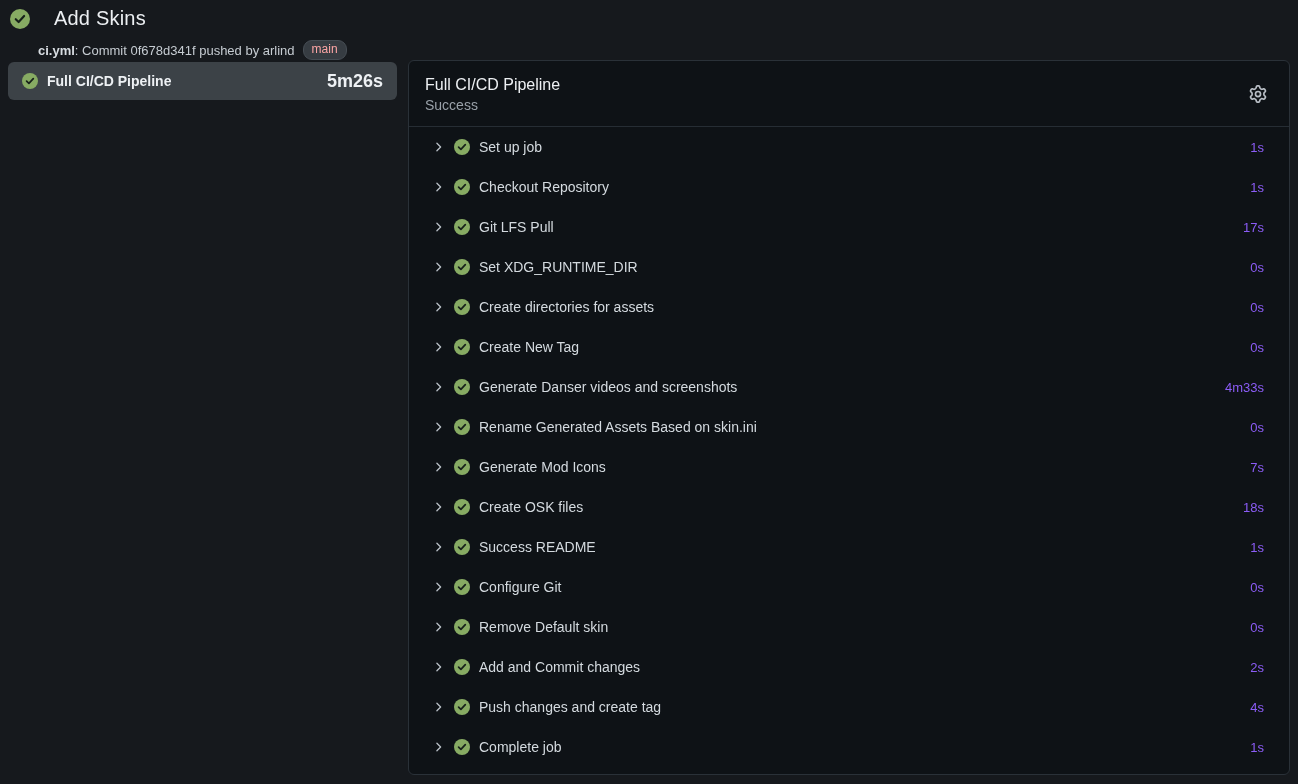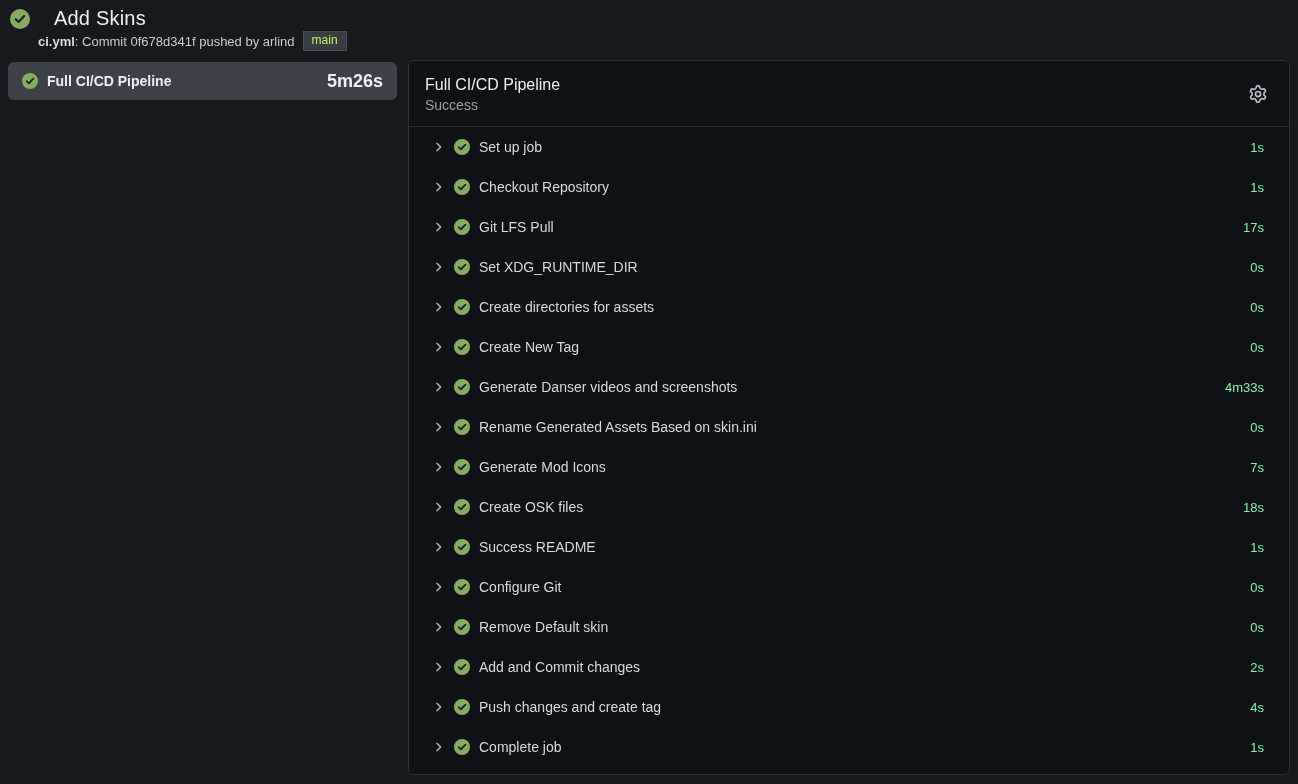--- a/index.html
+++ b/index.html
@@ -12,33 +12,33 @@
   }
 
   
   .app-header { position: absolute; left: 10px; top: 7px; }
   .title-row { display: flex; align-items: center; gap: 24px; }
   .title-row .status-icon svg { display: block; }
   .run-title {
     font-size: 20px; font-weight: 400; color: #eceff2; letter-spacing: .2px;
   }
   .run-info {
-    margin-left: 28px; margin-top: 1px;
+    margin-left: 28px; margin-top: 10px;
     font-size: 13px; color: #c6ccd2;
     display: flex; align-items: center;
   }
   .run-info span { white-space: pre; }
   .run-info .wf-file { font-weight: 700; color: #d8dde2; }
   .branch-badge {
     margin-left: 8px;
     background: #363c42;
     border: 1px solid #464d54;
-    border-radius: 0;
+    border-radius: 9px;
     padding: 1px 8px 2px 8px;
-    font-size: 12px; color: #bef264;
+    font-size: 12px; color: #fca5a5;
     line-height: 15px;
   }
 
   
   .jobs-sidebar { position: absolute; left: 8px; top: 62px; width: 389px; }
   .job-item {
     display: flex; align-items: center; gap: 9px;
     background: #3c4247;
     border-radius: 6px;
     height: 38px;
@@ -83,21 +83,21 @@
     height: 40px;
     padding: 0 25px 0 22px;
     cursor: pointer;
   }
   .chev { flex: 0 0 auto; display: flex; margin-right: 9px; }
   .check { flex: 0 0 auto; display: flex; margin-right: 9px; }
   .step-name {
     flex: 1; font-size: 14px; color: #d4dadf;
     white-space: nowrap; overflow: hidden; text-overflow: ellipsis;
   }
-  .step-duration { font-size: 13px; color: #86efac; }
+  .step-duration { font-size: 13px; color: #8b5cf6; }
 </style>
 </head>
 <body>
 
 <svg width="0" height="0" style="position:absolute" aria-hidden="true">
   <defs>
     <g id="icon-check-circle">
       <circle cx="8" cy="8" r="8" fill="#87ab63"></circle>
       <path d="M11.3 5.6 L6.9 10.4 L4.6 8.2" stroke="#17211a" stroke-width="1.7" fill="none" stroke-linecap="round" stroke-linejoin="round"></path>
     </g>

